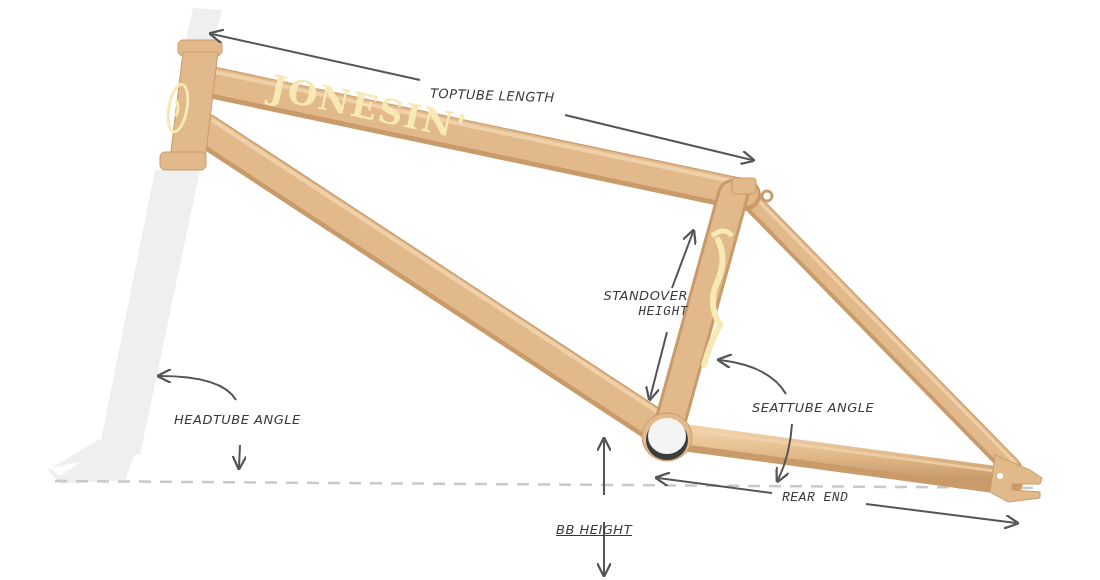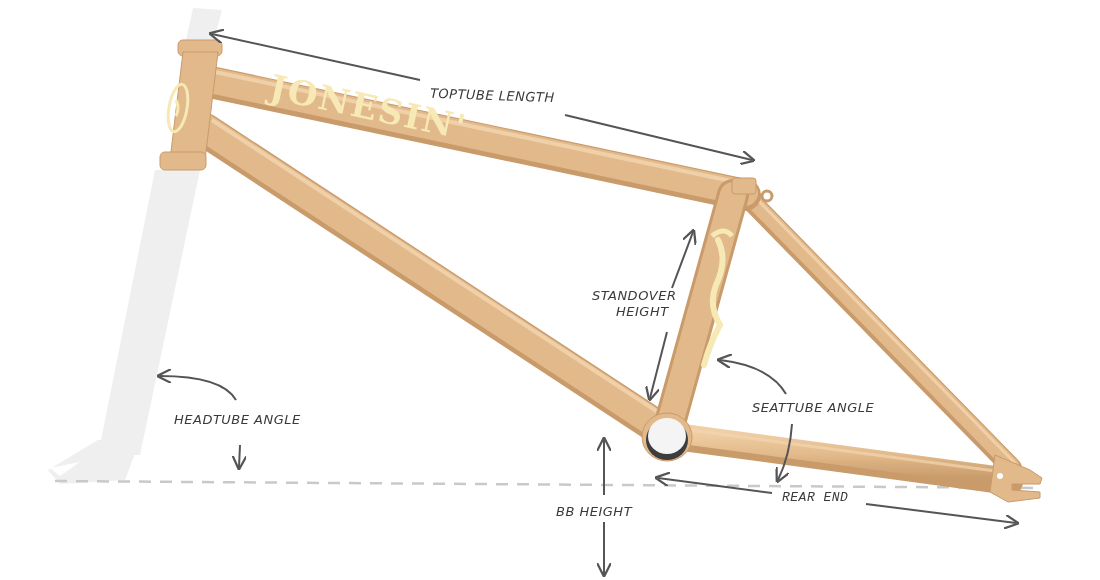--- a/index.html
+++ b/index.html
@@ -11,21 +11,21 @@
       font-family: "DejaVu Sans", sans-serif;
       font-variant: small-caps;
       text-transform: uppercase;
       color: #3a3a3a;
       font-size: 13px;
       letter-spacing: 0.5px;
       font-style: italic;
       white-space: nowrap;
       line-height: 1.2;
     }
-    .label.two-line { text-align: left; }
+    .label.two-line { text-align: right; }
   </style>
 </head>
 <body>
 
 <div id="stage">
   <svg width="1100" height="580" viewBox="0 0 1100 580">
     <defs>
       <linearGradient id="tubeGrad" x1="0" y1="0" x2="0" y2="1">
         <stop offset="0" stop-color="#f0cfa6"></stop>
         <stop offset="0.5" stop-color="#e2b98a"></stop>
@@ -118,23 +118,23 @@
     <line x1="604" y1="522" x2="604" y2="574" stroke="#555" stroke-width="2" marker-end="url(#arrowHead)"></line>
 
     <line x1="772" y1="493" x2="658" y2="478" stroke="#555" stroke-width="2" marker-end="url(#arrowHead)"></line>
     <line x1="866" y1="504" x2="1016" y2="523" stroke="#555" stroke-width="2" marker-end="url(#arrowHead)"></line>
   </svg>
 
   <div class="label" style="left:430px; top:88px; transform: rotate(2deg);">Toptube Length</div>
 
   <div class="label two-line" style="left:592px; top:288px; width:96px;">
     <div>Standover</div>
-    <div style="padding-left:24px;">Height</div>
+    <div style="padding-left:24px;font-family:Liberation Mono, monospace;">Height</div>
   </div>
 
   <div class="label" style="left:174px; top:412px;">Headtube angle</div>
 
   <div class="label" style="left:752px; top:400px;">Seattube angle</div>
 
-  <div class="label" style="left:556px; top:504px;">BB Height</div>
+  <div class="label" style="left:556px; top:522px;text-decoration:underline;">BB Height</div>
 
   <div class="label" style="left:782px; top:490px;font-family:Liberation Mono, monospace;">Rear end</div>
 </div>
 
 </body></html>

